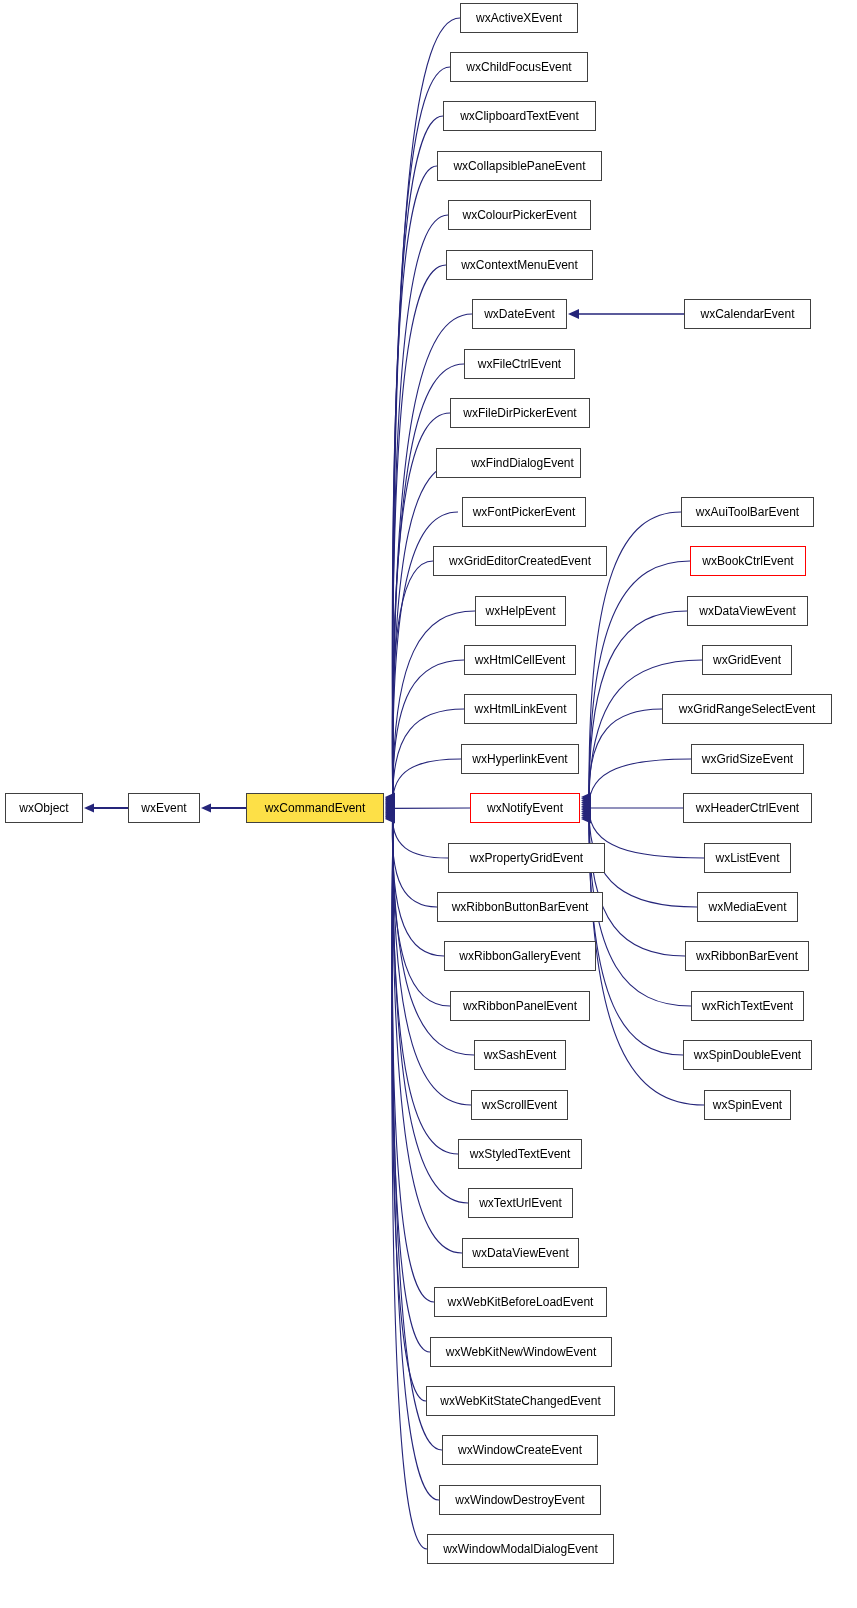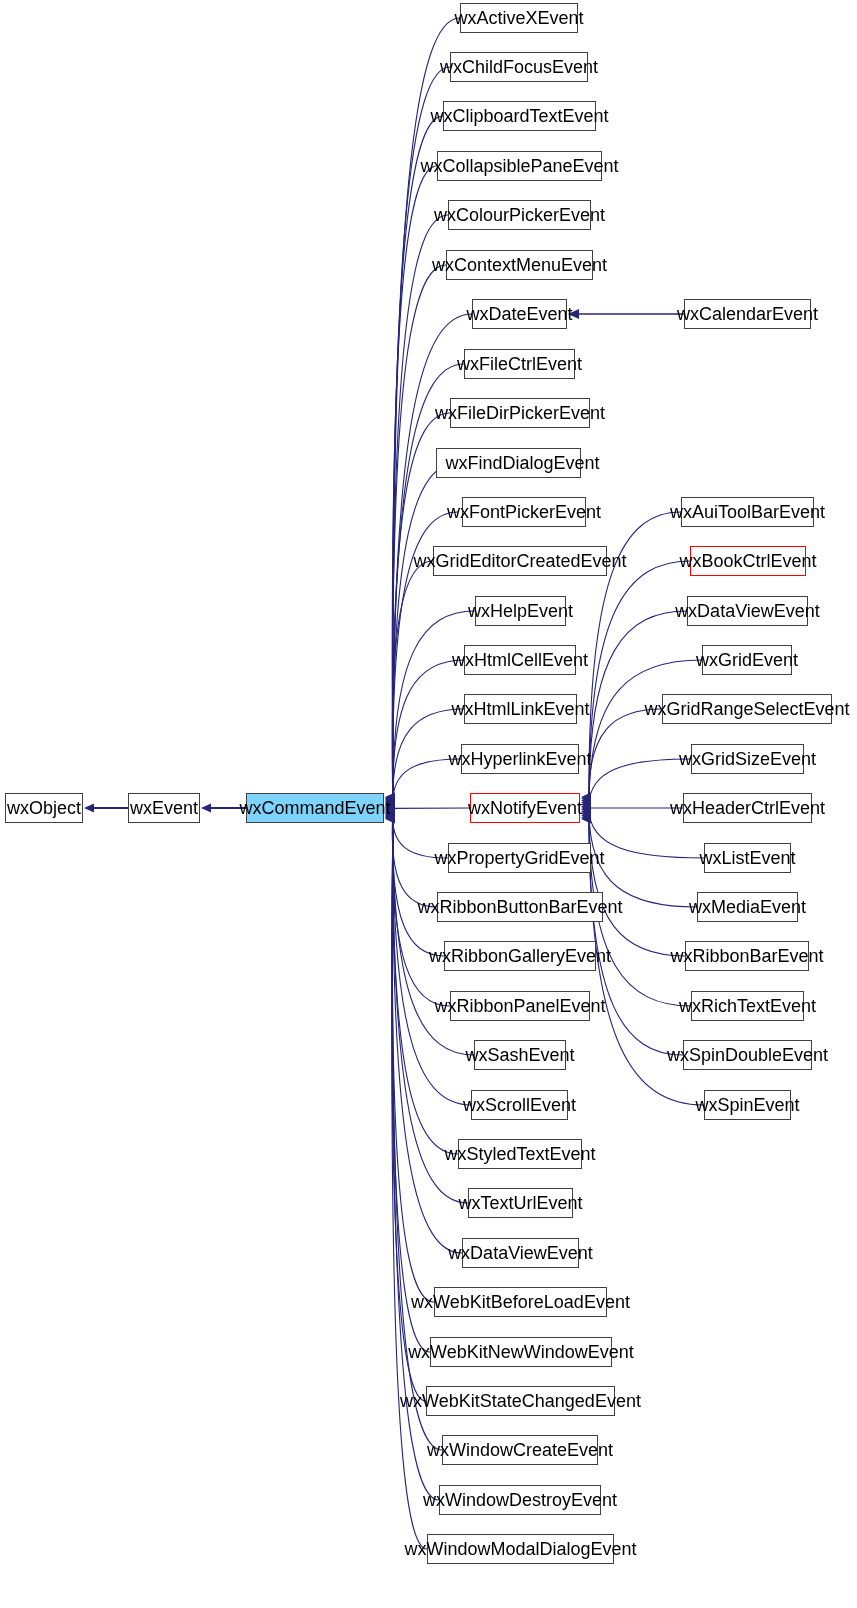--- a/index.html
+++ b/index.html
@@ -1,21 +1,21 @@
 <!DOCTYPE html>
 <html><head>
 <meta charset="utf-8">
 <style>
   html,body{margin:0;padding:0;background:#ffffff;}
   body{font-family:"Liberation Sans", sans-serif;}
   #diagram{position:relative;width:857px;height:1608px;background:#ffffff;overflow:hidden;}
   #edges{position:absolute;left:0;top:0;width:857px;height:1608px;}
   .node{position:absolute;box-sizing:border-box;display:flex;align-items:center;justify-content:center;
         background:#ffffff;border:1px solid #404040;height:30px;white-space:nowrap;}
-  .node span{font-size:18px;color:#000000;line-height:1;letter-spacing:0px;}
+  .node span{font-size:12px;color:#000000;line-height:1;letter-spacing:0px;}
   .node.root{background:#bfbfbf;border:1px solid #404040;}
   .node.hl{border:1px solid #ff0000;}
   .node.hl span{color:#000000;}
 </style>
 </head>
 <body>
 
 <div id="diagram">
   <svg id="edges" viewBox="0 0 857 1608" xmlns="http://www.w3.org/2000/svg">
       <path d="M 128 808 L 92 808" fill="none" stroke="#25257a" stroke-width="2"></path>
@@ -115,21 +115,21 @@
       <path d="M 684 314 L 576 314" fill="none" stroke="#25257a" stroke-width="1.6"></path>
       <polygon points="568,314 579,309.05 579,318.95" fill="#25257a"></polygon>
     </svg>
   <div id="nodes">
       <div class="node" style="left: 5px; top: 793px; width: 78px;">
         <span>wxObject</span>
       </div>
       <div class="node" style="left: 128px; top: 793px; width: 72px;">
         <span>wxEvent</span>
       </div>
-      <div class="node root" style="left: 246px; top: 793px; width: 138px; background: #7dd3fc;">
+      <div class="node root" style="left: 246px; top: 793px; width: 138px; background: #fde047;">
         <span>wxCommandEvent</span>
       </div>
       <div class="node" style="left: 460px; top: 3px; width: 118px;">
         <span>wxActiveXEvent</span>
       </div>
       <div class="node" style="left: 450px; top: 52px; width: 138px;">
         <span>wxChildFocusEvent</span>
       </div>
       <div class="node" style="left: 443px; top: 101px; width: 153px;">
         <span>wxClipboardTextEvent</span>
@@ -169,21 +169,21 @@
       </div>
       <div class="node" style="left: 464px; top: 694px; width: 113px;">
         <span>wxHtmlLinkEvent</span>
       </div>
       <div class="node" style="left: 461px; top: 744px; width: 118px;">
         <span>wxHyperlinkEvent</span>
       </div>
       <div class="node hl" style="left: 470px; top: 793px; width: 110px; border-color: rgb(255, 0, 0);">
         <span>wxNotifyEvent</span>
       </div>
-      <div class="node" style="left: 448px; top: 843px; width: 143px;">
+      <div class="node" style="left: 448px; top: 843px; width: 157px;">
         <span>wxPropertyGridEvent</span>
       </div>
       <div class="node" style="left: 437px; top: 892px; width: 166px;">
         <span>wxRibbonButtonBarEvent</span>
       </div>
       <div class="node" style="left: 444px; top: 941px; width: 152px;">
         <span>wxRibbonGalleryEvent</span>
       </div>
       <div class="node" style="left: 450px; top: 991px; width: 140px;">
         <span>wxRibbonPanelEvent</span>

